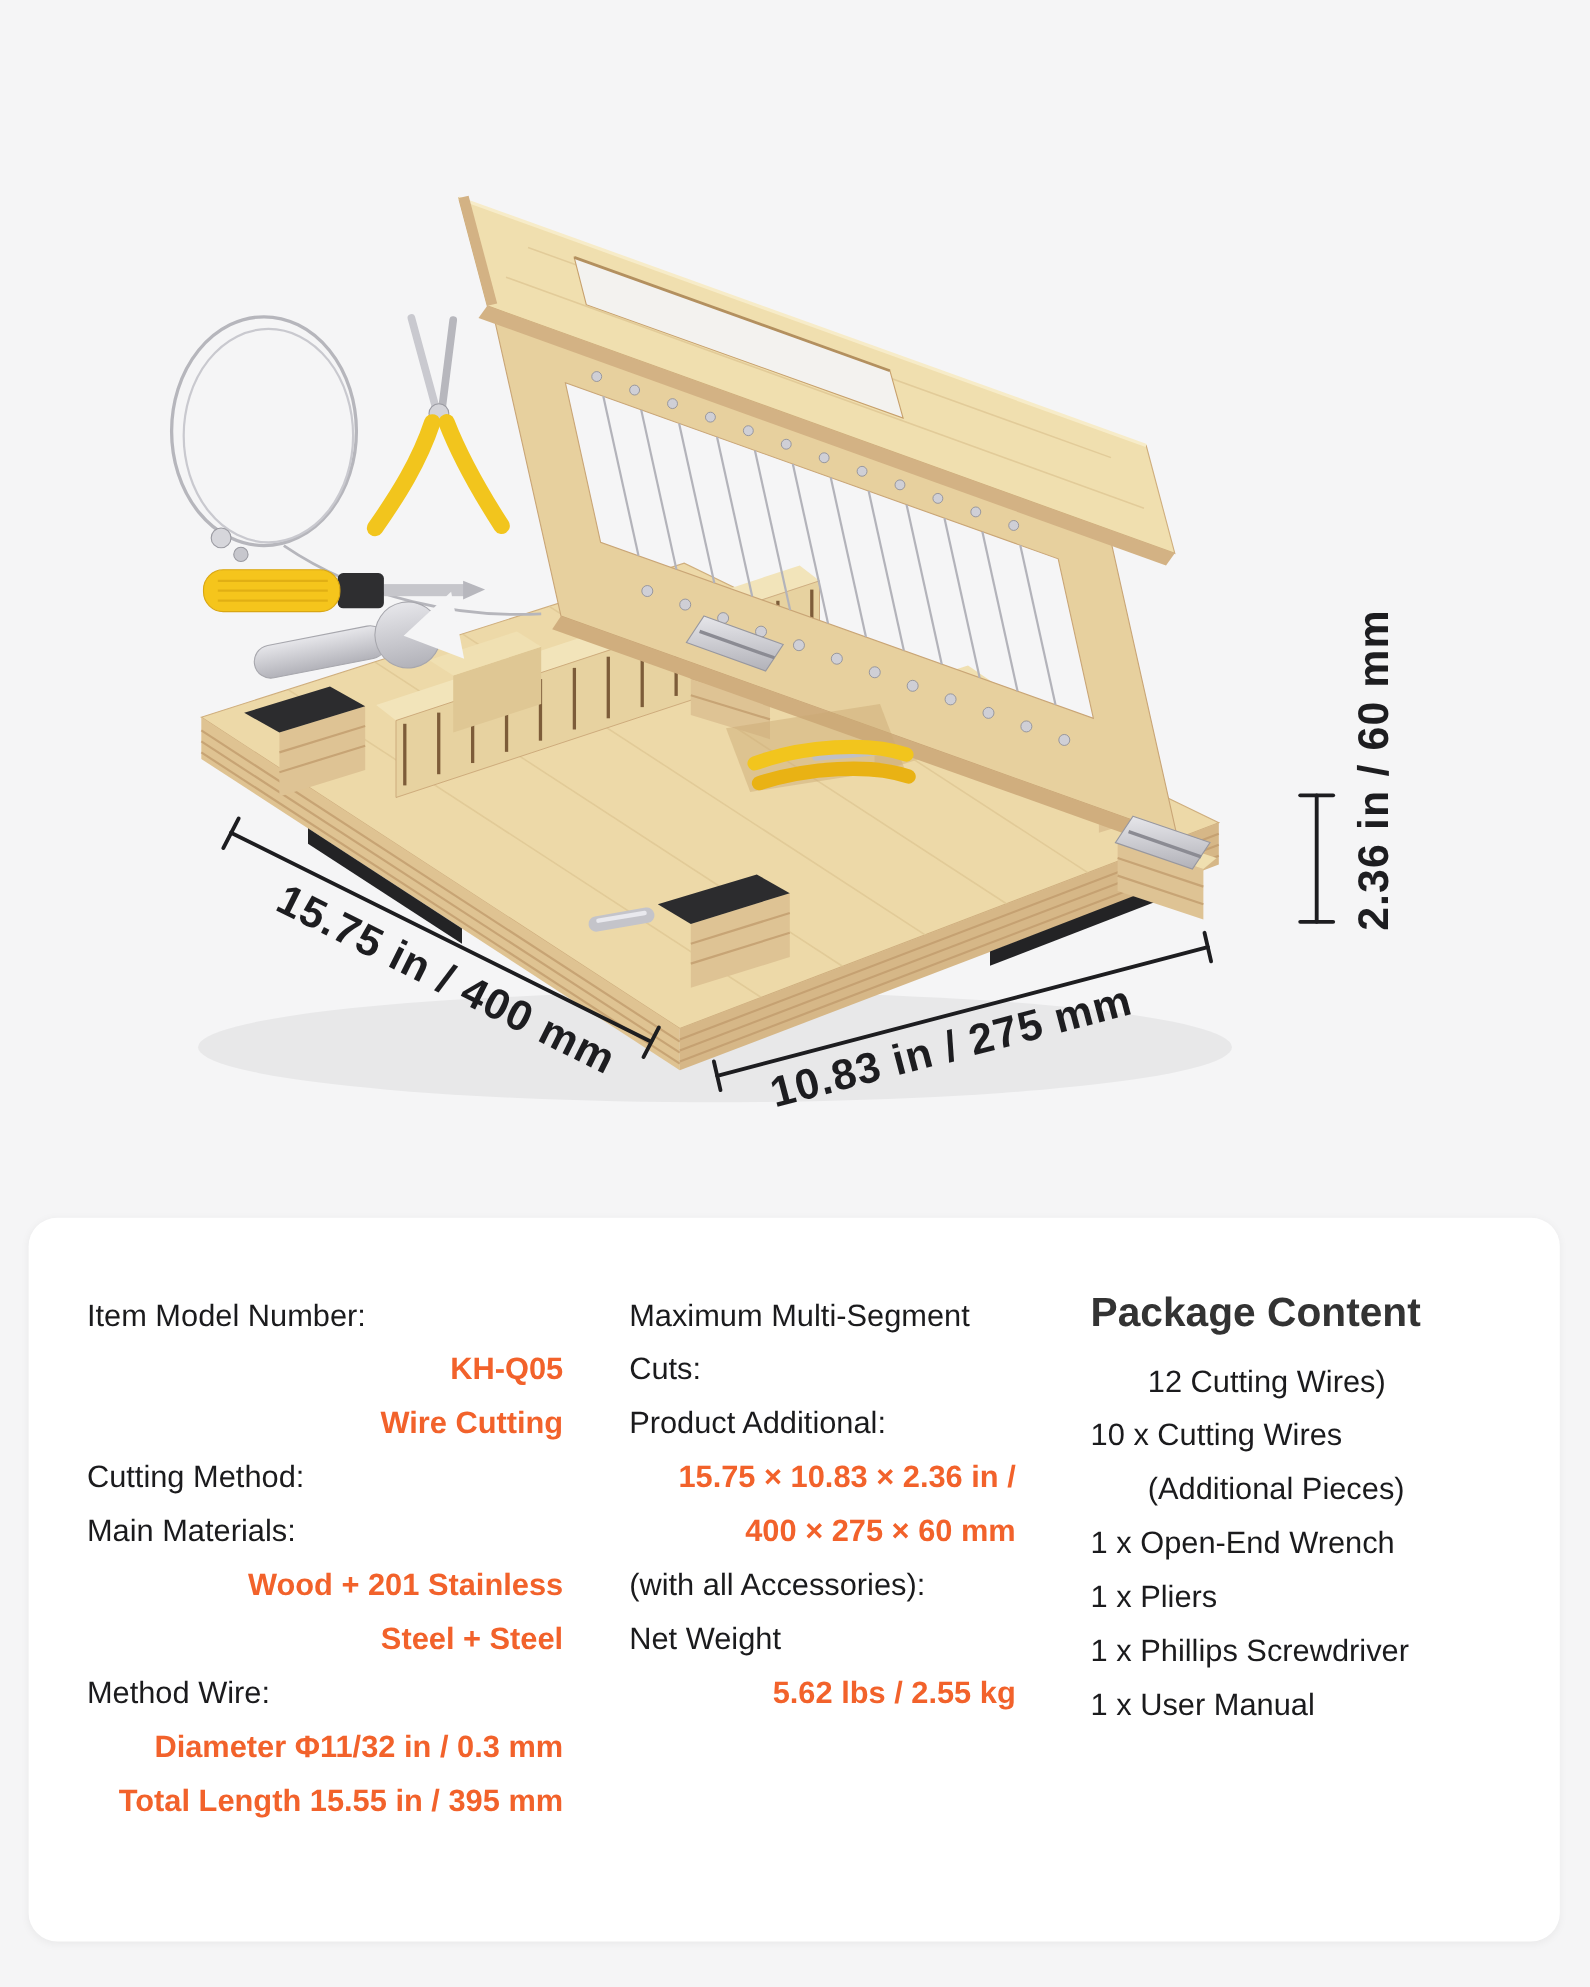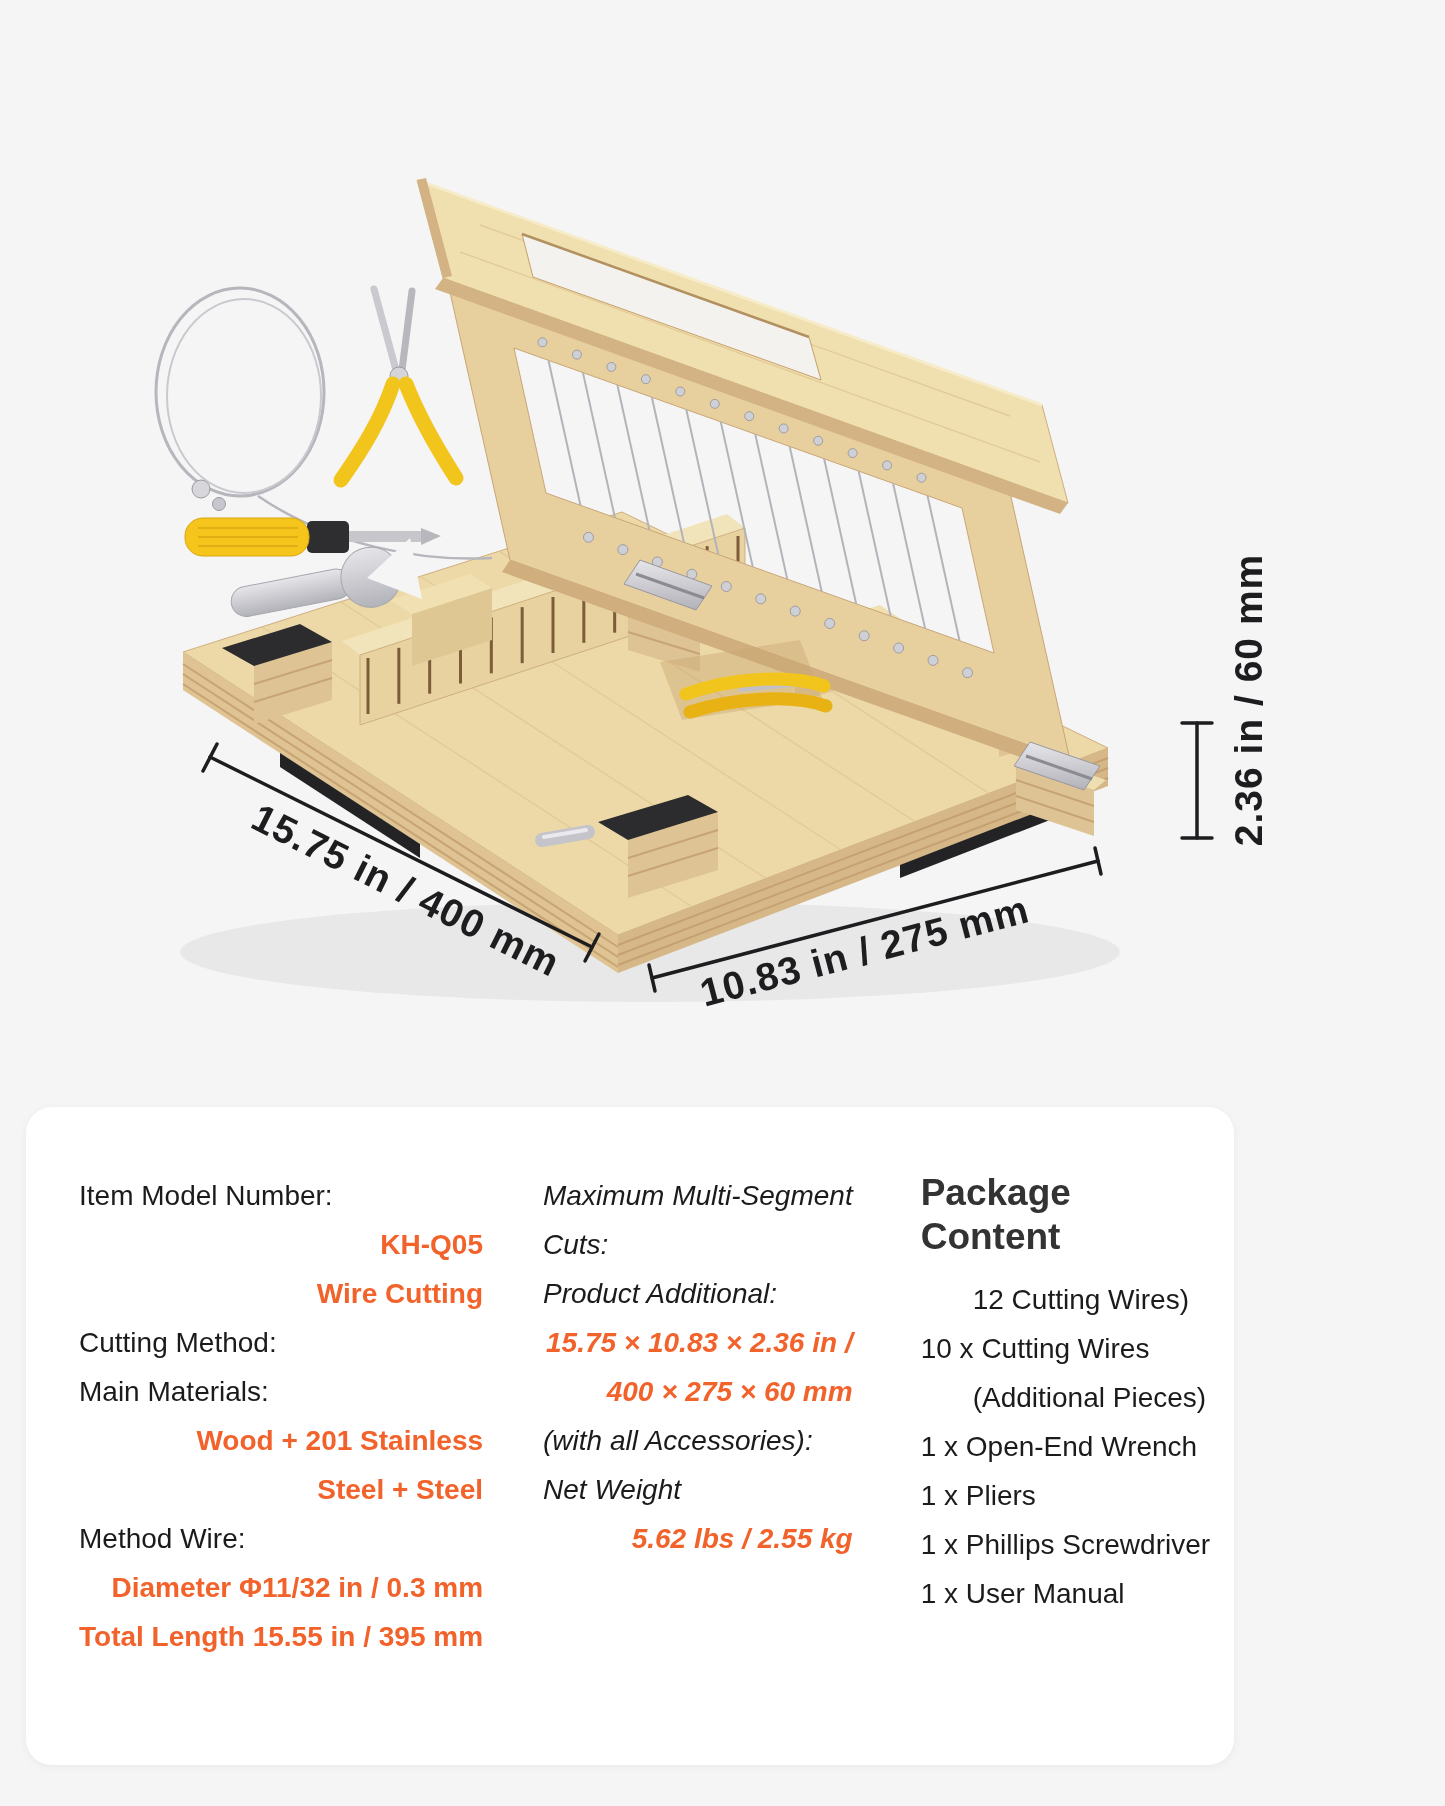--- a/index.html
+++ b/index.html
@@ -16,28 +16,28 @@
   .dim-label{font-family:"Liberation Sans",sans-serif;font-size:39px;font-weight:700;
              fill:#1d1d20;letter-spacing:1px;text-anchor:middle;}
   .wire{stroke:#b3b3ba;stroke-width:2;}
   .screw{fill:#cfcfd6;stroke:#8f8f98;stroke-width:0.8;}
   .slot{stroke:#7d5c39;stroke-width:3;}
   .stripe{stroke:#c09a6b;stroke-width:2;opacity:0.75;}
   .grain{stroke:#dfc794;stroke-width:1.4;opacity:0.8;}
 
   
   .spec-panel{
-    position:absolute;left:26px;top:1107px;width:1208px;height:658px;
+    position:absolute;left:26px;top:1107px;width:1392px;height:658px;
     background:#ffffff;border-radius:26px;
     box-shadow:0 2px 8px rgba(0,0,0,0.05);
     display:flex;align-items:flex-start;
     padding:64px 46px 0 53px;box-sizing:border-box;
   }
   .col1{width:446px;}
-  .col2{width:362px;margin-left:60px;font-style:italic;}
+  .col2{width:362px;margin-left:60px;}
   .col3{width:392px;margin-left:68px;}
   .spec-line{font-size:28px;line-height:49px;color:#1b1b1d;white-space:nowrap;}
   .spec-line.value{color:#f2622b;font-weight:700;text-align:right;}
   .pkg-title{font-size:37px;font-weight:700;color:#333333;margin:0 0 16px 0;line-height:44px;}
   .pkg-line{font-size:28px;line-height:49px;color:#1b1b1d;white-space:nowrap;}
   .pkg-line.indent{padding-left:52px;}
 </style>
 </head>
 <body>
 

